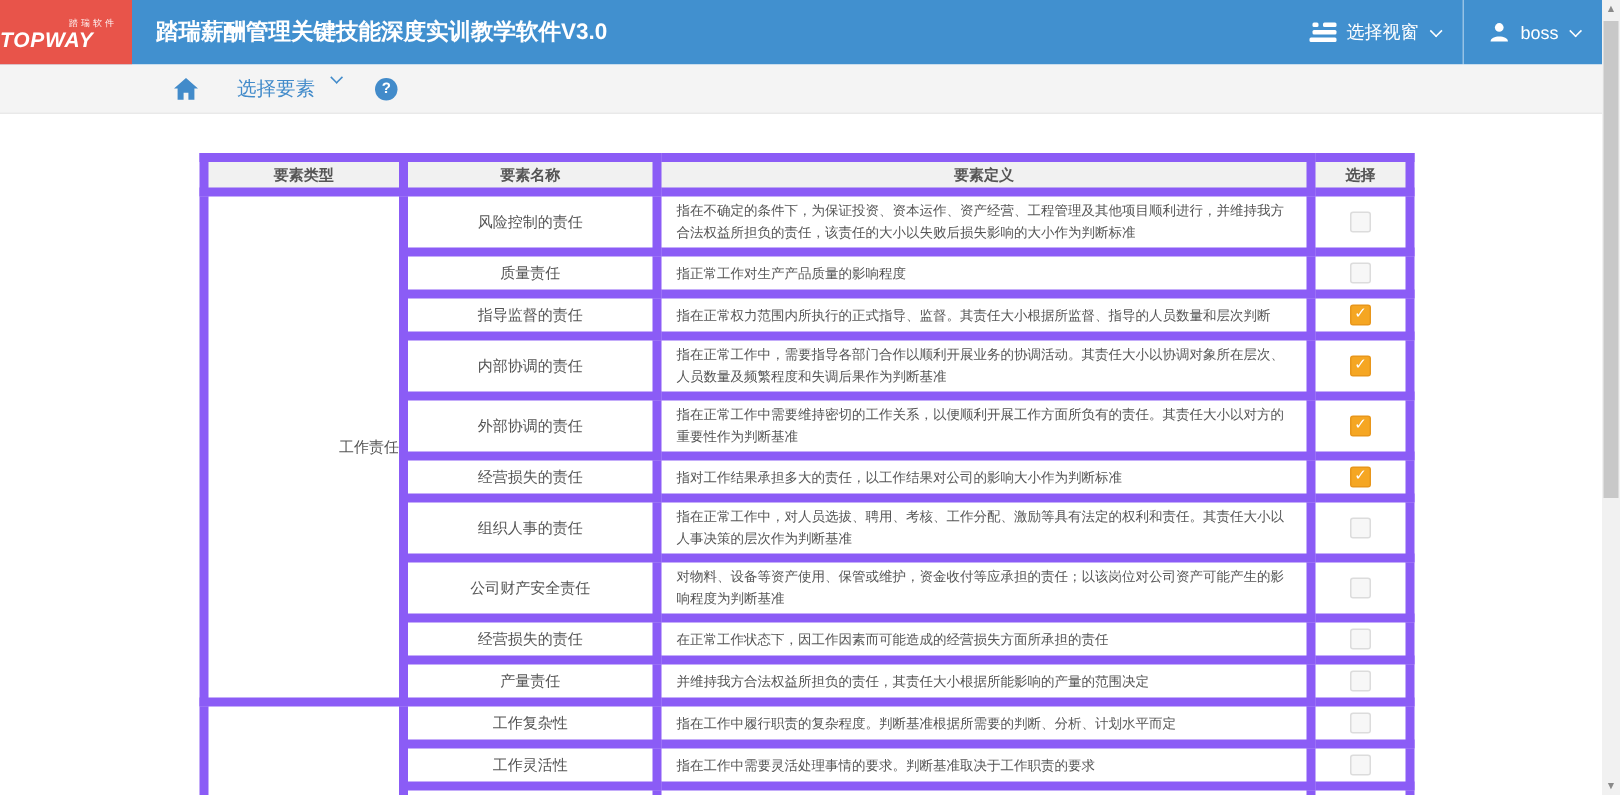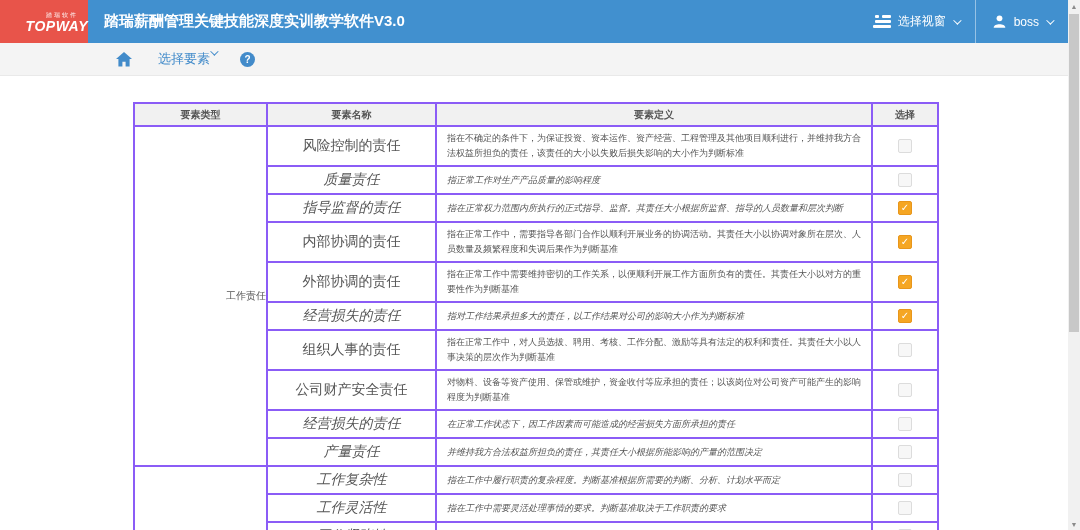--- a/index.html
+++ b/index.html
@@ -4,21 +4,21 @@
 <style>
   * { margin:0; padding:0; box-sizing:border-box; }
   html,body { width:1080px; height:530px; overflow:hidden; background:#fff;
     font-family:"Liberation Sans","DejaVu Sans",sans-serif; }
   .app { position:relative; width:1080px; height:530px; background:#fff; }
 
   
   .header { position:absolute; top:0; left:0; width:1068px; height:43px;
     background:#4190cf; display:flex; align-items:center; }
   .logo { width:88px; height:43px; background:#e8544a; color:#fff; cursor:pointer;
-    display:flex; flex-direction:column; justify-content:center; align-items:flex-end; flex:0 0 88px; }
+    display:flex; flex-direction:column; justify-content:center; align-items:flex-start; flex:0 0 88px; }
   .logo-small { font-size:6px; letter-spacing:2px; align-self:flex-end; margin-right:10px; opacity:.95; }
   .logo-text { font-size:14px; font-weight:bold; font-style:italic; letter-spacing:.5px; line-height:13px; }
   .app-title { color:#fff; font-size:15px; font-weight:bold; margin-left:16px; white-space:nowrap; }
   .header-right { margin-left:auto; display:flex; height:43px; }
   .hdr-item { display:flex; align-items:center; gap:7px; color:#fff; font-size:12px;
     padding:0 16px; height:43px; cursor:pointer; }
   .hdr-divider { width:1px; height:43px; background:rgba(255,255,255,.45); }
   .chev { width:6px; height:6px; border-right:1.5px solid #fff; border-bottom:1.5px solid #fff;
     transform:rotate(45deg) translateY(-2px); display:inline-block; }
   .win-icon { display:inline-block; width:18px; height:13px; position:relative; }
@@ -26,37 +26,37 @@
   .win-icon i:nth-child(1){ top:0; right:0; width:9px; }
   .win-icon i:nth-child(2){ top:0; left:2px; width:4px; }
   .win-icon i:nth-child(3){ top:5px; left:2px; right:0; }
   .win-icon i:nth-child(4){ top:10px; left:0; right:0; }
 
   
   .toolbar { position:absolute; top:43px; left:0; width:1068px; height:33px;
     background:#f4f4f4; border-bottom:1px solid #e9e9e9;
     display:flex; align-items:center; }
   .home-btn { margin-left:116px; cursor:pointer; display:flex; align-items:center; }
-  .menu-dd { display:flex; margin-left:26px;
+  .menu-dd { display:flex; gap:10px; margin-left:26px;
     color:#428bca; font-size:13px; cursor:pointer; }
   .chev-blue { width:6px; height:6px; border-right:1.5px solid #428bca; border-bottom:1.5px solid #428bca;
     transform:rotate(45deg) translateY(-2px); display:inline-block; }
   .help-btn { margin-left:24px; width:15px; height:15px; border-radius:50%; background:#428bca;
     color:#fff; font-size:10px; font-weight:bold; display:flex; align-items:center;
     justify-content:center; cursor:pointer; }
 
   
   .table-wrap { position:absolute; top:102px; left:133px; width:804px; }
   table { border-collapse:collapse; table-layout:fixed; width:804px; color:#555; }
   col.c-type { width:133px; } col.c-name { width:169px; } col.c-def { width:436px; } col.c-sel { width:66px; }
-  th, td { border:2px solid #8b5cf6; vertical-align:middle; }
+  th, td { border:6px solid #8b5cf6; vertical-align:middle; }
   th { background:#f1f1f1; font-size:10px; font-weight:bold; color:#555; height:23px; text-align:center; }
-  tr.h1 td { height:28px;font-style:italic; } tr.h2 td { height:40px; }
+  tr.h1 td { height:28px; } tr.h2 td { height:40px; }
   td.type-cell { text-align:right; font-size:10px; }
-  td.name-cell { text-align:center; font-size:14px; padding:0 6px; }
+  td.name-cell { text-align:center; font-size:10px; padding:0 6px; }
   td.def-cell  { font-size:9px; line-height:15px; padding:2px 10px; text-align:left; }
   td.sel-cell  { text-align:center; }
   .checkbox { width:14px; height:14px; margin:0 auto; border:1px solid #dcdcdc; background:#f7f7f7;
     border-radius:2px; cursor:pointer; display:flex; align-items:center; justify-content:center; }
   .checkbox.checked { background:#f5a623; border-color:#e8961b; }
   .checkbox.checked::after { content:"✓"; color:#fff; font-size:10px; font-weight:bold; line-height:1; }
 
   
   .scrollbar { position:absolute; top:0; right:0; width:12px; height:530px; background:#f1f1f1; }
   .sb-arrow { position:absolute; left:0; width:12px; height:12px; color:#8a8a8a; font-size:7px;

